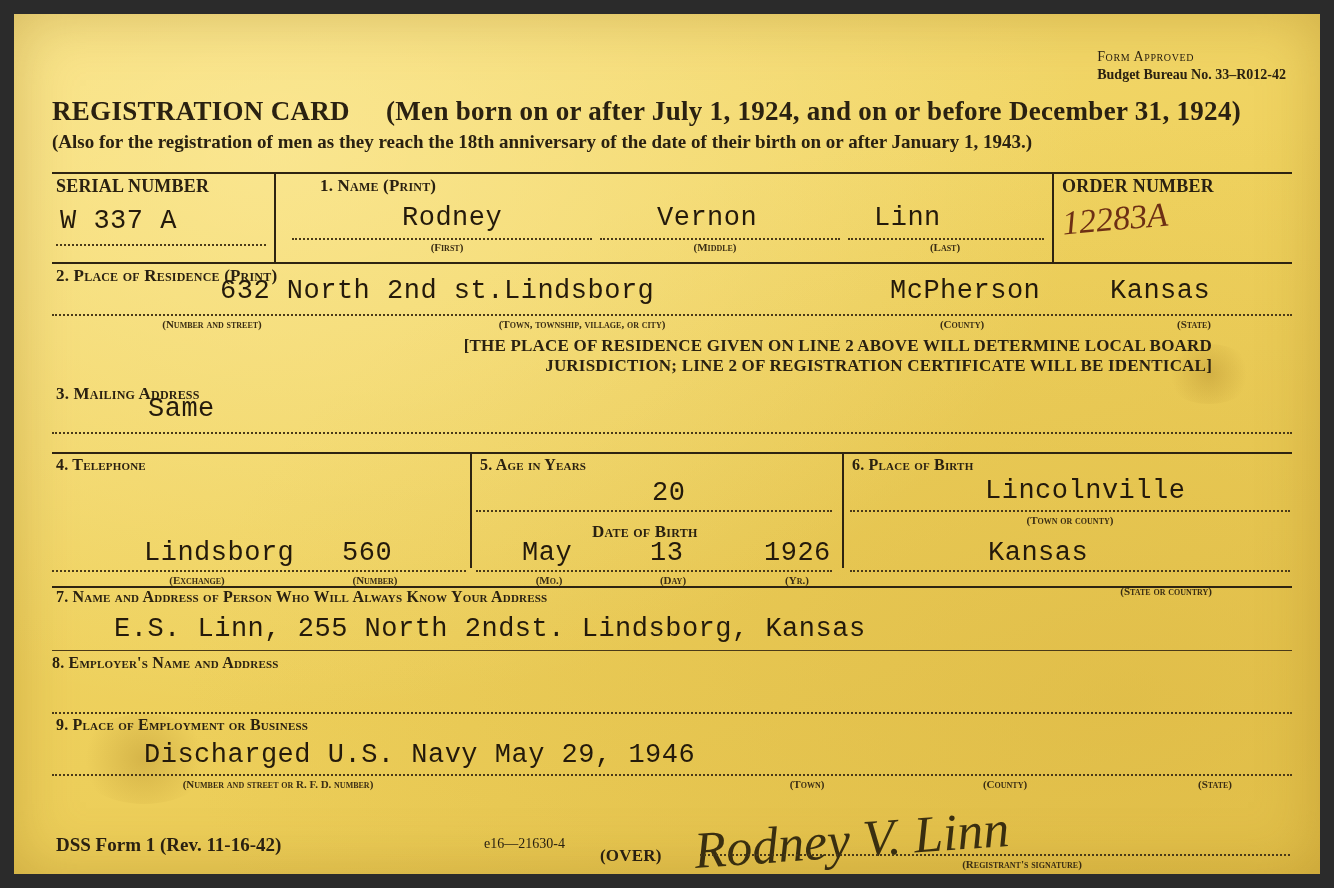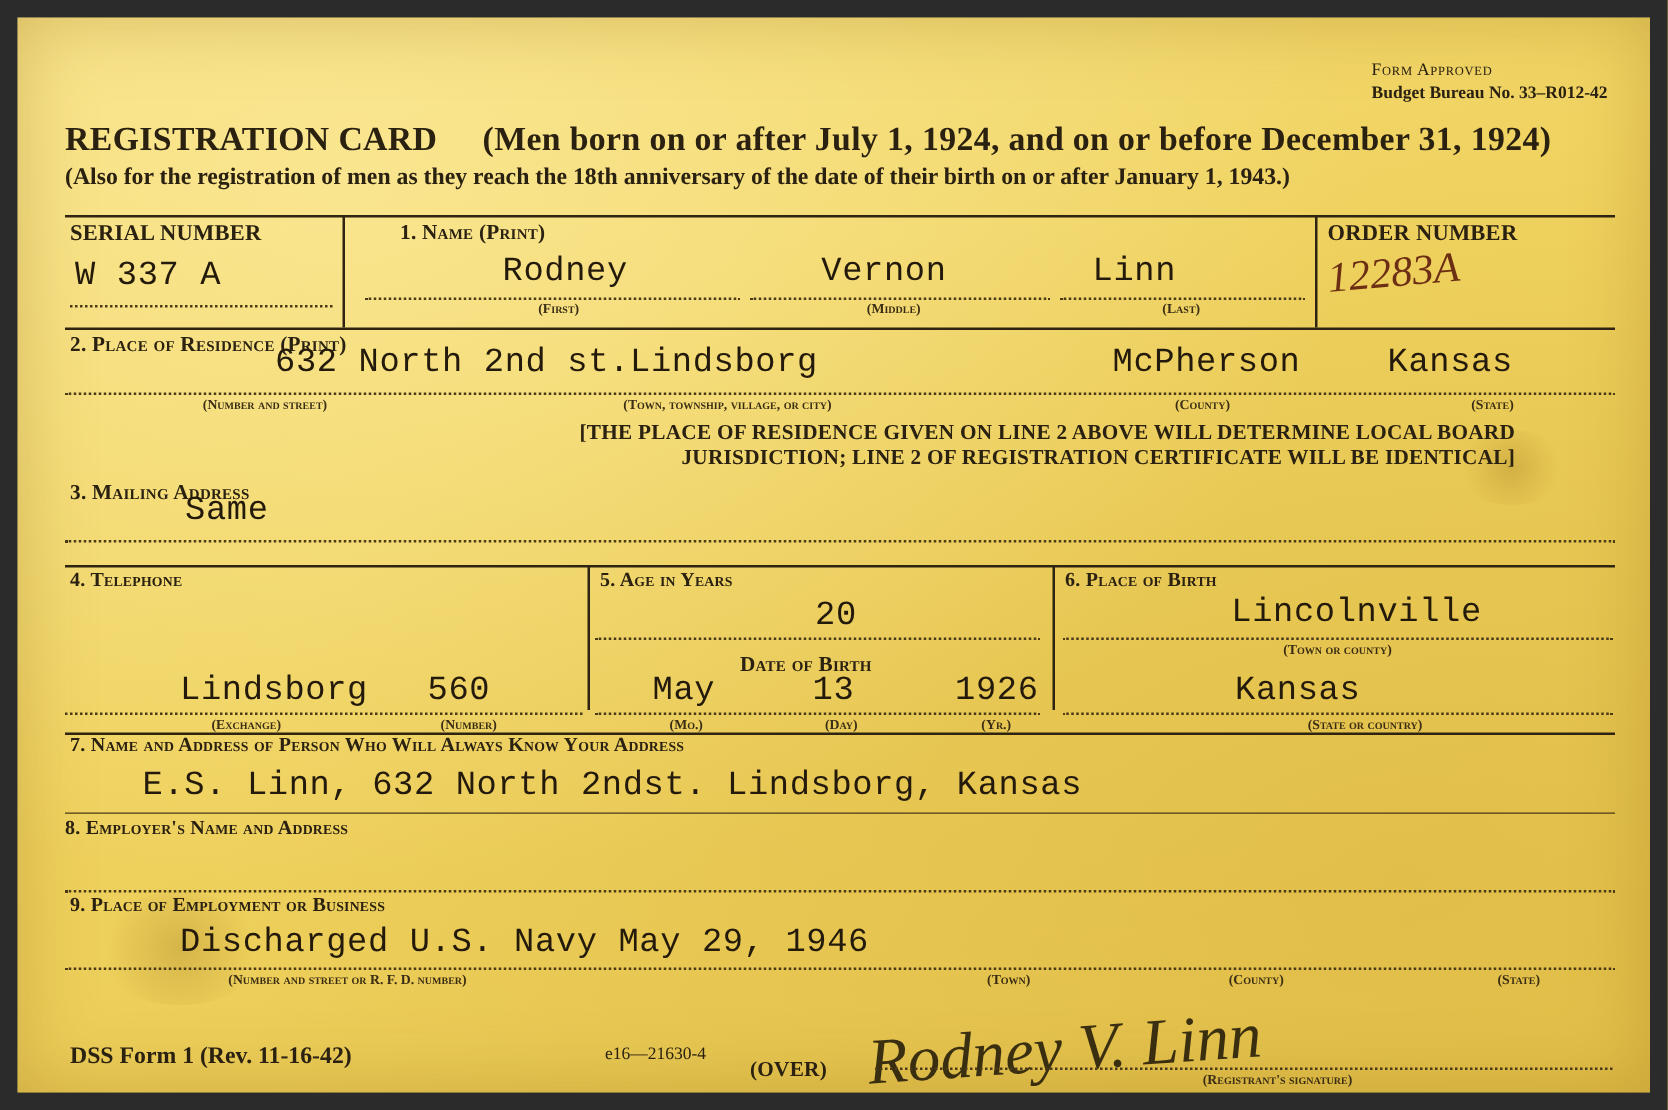--- a/index.html
+++ b/index.html
@@ -252,26 +252,26 @@
 
     <div class="dots" style="left:0px;top:522px;width:414px;"></div>
     <div class="dots" style="left:424px;top:522px;width:356px;"></div>
     <div class="dots" style="left:798px;top:522px;width:440px;"></div>
 
     <div class="tiny" style="position:absolute;left:80px;top:526px;width:130px;">(Exchange)</div>
     <div class="tiny" style="position:absolute;left:258px;top:526px;width:130px;">(Number)</div>
     <div class="tiny" style="position:absolute;left:452px;top:526px;width:90px;">(Mo.)</div>
     <div class="tiny" style="position:absolute;left:576px;top:526px;width:90px;">(Day)</div>
     <div class="tiny" style="position:absolute;left:700px;top:526px;width:90px;">(Yr.)</div>
-    <div class="tiny" style="position:absolute;left:920px;top:526px;width:240px;">(State or country)</div>
+    <div class="tiny" style="position:absolute;left:920px;top:537px;width:240px;text-align:right;">(State or country)</div>
 
     <div class="rule" style="left:0;top:538px;width:1240px;"></div>
 
     <div class="lbl sc" style="left:4px;top:540px;font-size:16px;">7. Name and Address of Person Who Will Always Know Your Address</div>
-    <div class="hand big" style="position:absolute;left:62px;top:566px;">E.S. Linn, 632 North 2ndst. Lindsborg, Kansas</div>
+    <div class="hand big" style="position:absolute;left:62px;top:566px;">E.S. Linn, 255 North 2ndst. Lindsborg, Kansas</div>
     <div class="rule thin" style="left:0;top:602px;width:1240px;"></div>
 
     <div class="lbl sc" style="left:0;top:606px;font-size:16px;">8. Employer's Name and Address</div>
     <div class="hand big" style="position:absolute;left:62px;top:632px;"></div>
     <div class="dots" style="left:0px;top:664px;width:1240px;"></div>
 
     <div class="lbl sc" style="left:4px;top:668px;font-size:16px;">9. Place of Employment or Business</div>
     <div class="hand big" style="position:absolute;left:92px;top:692px;">Discharged U.S. Navy May 29, 1946</div>
     <div class="dots" style="left:0px;top:726px;width:1240px;"></div>
 

